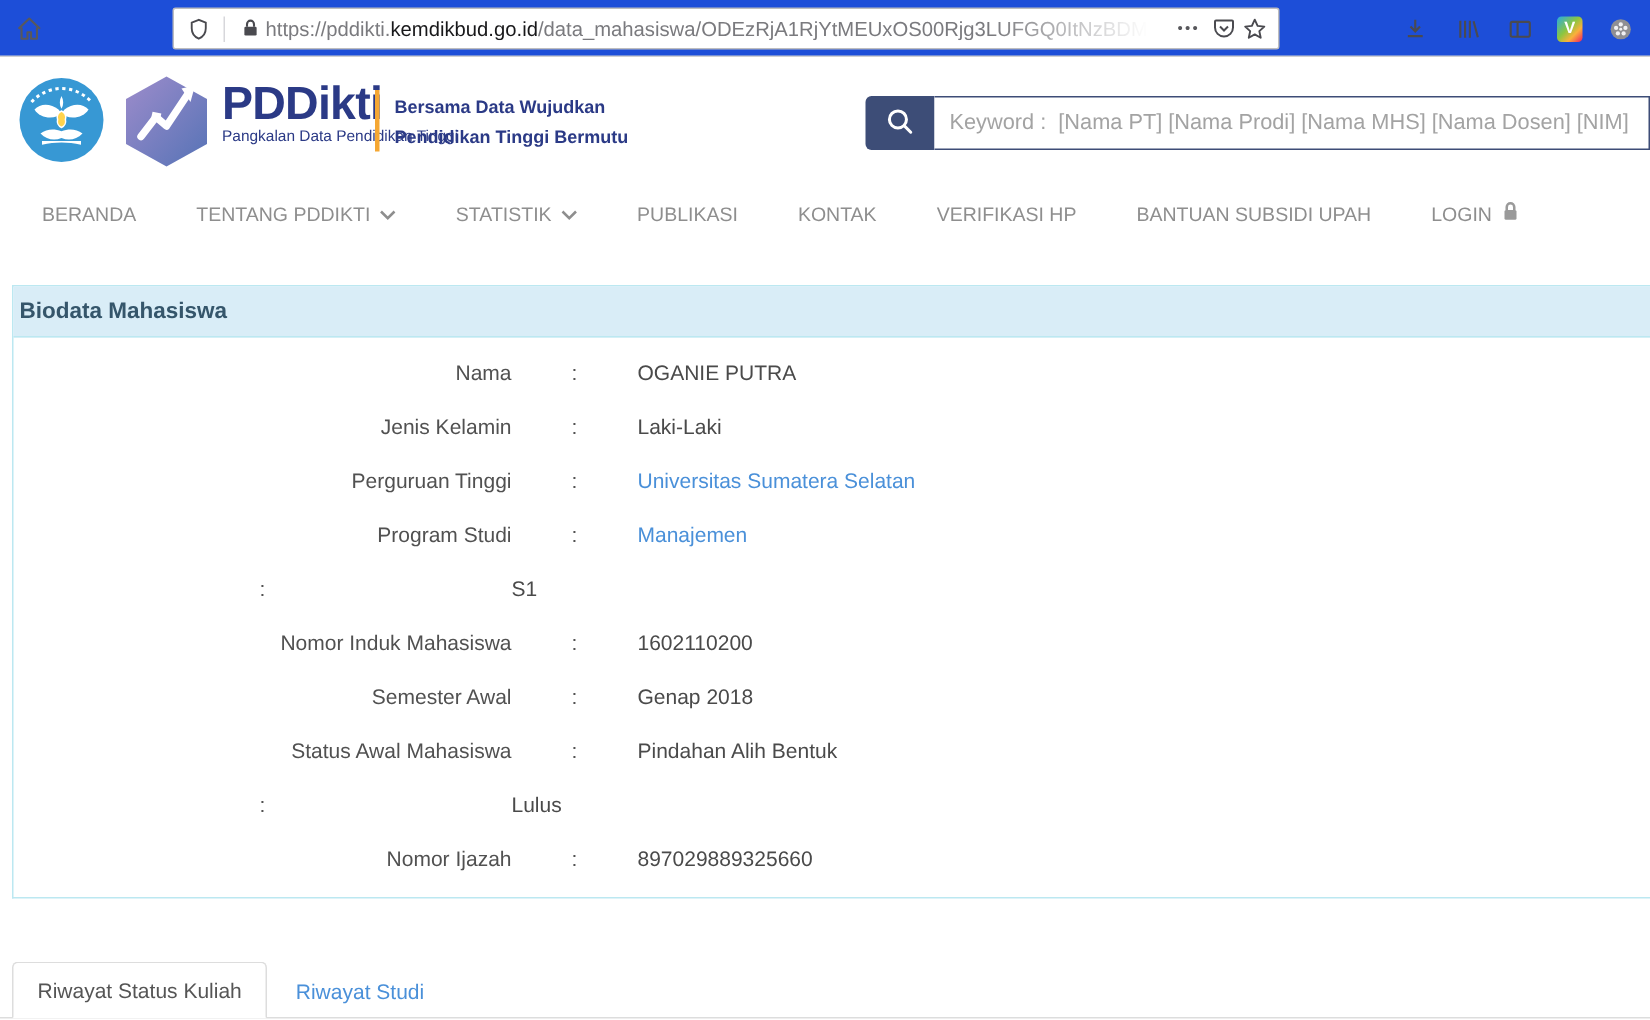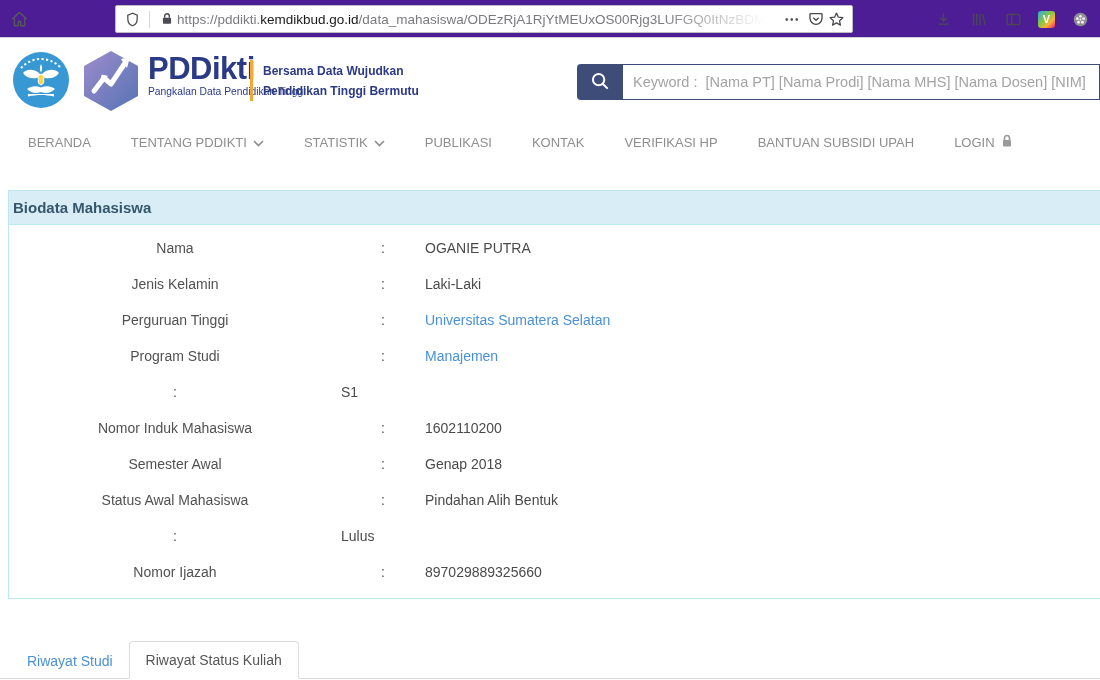--- a/index.html
+++ b/index.html
@@ -1,21 +1,21 @@
 <!DOCTYPE html>
 <html><head>
 <meta charset="utf-8">
 <style>
   * { margin:0; padding:0; box-sizing:border-box; }
   html,body { width:1100px; height:680px; overflow:hidden; background:#fff;
     font-family:"Liberation Sans", sans-serif; }
 
   
   .chrome { position:absolute; top:0; left:0; width:1100px; height:38px;
-    background:#4c1d95; border-bottom:1px solid #cfcfd1; }
+    background:#1d4ed8; border-bottom:1px solid #cfcfd1; }
   .home-btn { position:absolute; left:8px; top:8px; width:22px; height:22px;
     display:flex; align-items:center; justify-content:center; }
   .urlbar { position:absolute; left:115px; top:5px; width:738px; height:28px;
     background:#fff; border:1px solid #bdbdbf; border-radius:2px;
     display:flex; align-items:center; padding:0 6px; }
   .urlbar .sep { width:1px; height:17px; background:#d7d7db; margin:0 7px; }
   .url-text { flex:1; font-size:13.5px; white-space:nowrap; overflow:hidden;
     -webkit-mask-image:linear-gradient(90deg,#000 80%,transparent 97%);
     mask-image:linear-gradient(90deg,#000 80%,transparent 97%); }
   .url-text .grey { color:#7a7a7e; }
@@ -51,21 +51,21 @@
   .navitem { font-size:13px; color:#8e8e8e; text-decoration:none; white-space:nowrap;
     display:flex; align-items:center; gap:6px; cursor:pointer; }
 
   
   .panel { position:absolute; top:190px; left:8px; width:1092px;
     border:1px solid #bce8f1; border-right:none; background:#fff; }
   .panel-heading { background:#d9edf7; border-bottom:1px solid #bce8f1;
     padding:8px 4px; font-size:15px; font-weight:bold; color:#35566b; }
   .panel-body { padding:5px 0 8px 0; }
   .brow { display:grid; grid-template-columns:332px 84px auto; height:36px; align-items:center; }
-  .brow .lab { text-align:center; font-size:14px; color:#515151; }
+  .brow .lab { text-align:right; font-size:14px; color:#515151; }
   .brow .col { text-align:center; font-size:14px; color:#515151; }
   .brow .val { font-size:14px; color:#4a4a4a; }
   .brow .val a { color:#4a90d9; text-decoration:none; cursor:pointer; }
 
   
   .tabs { position:absolute; top:637px; left:0; width:1100px; height:42px;
     border-bottom:1px solid #ddd; padding-left:8px; display:flex; align-items:flex-end; }
   .tab { font-size:14px; padding:10px 16px; margin-bottom:-1px; cursor:pointer; white-space:nowrap; }
   .tab.active { color:#555; background:#fff; border:1px solid #ddd; border-bottom-color:#fff;
     border-radius:4px 4px 0 0; }
@@ -281,15 +281,15 @@
     </div>
     <div class="brow">
       <span class="lab">Nomor Ijazah</span>
         <span class="col">:</span>
         <span class="val">897029889325660</span>
     </div>
   </div>
 </div>
 
 <div class="tabs">
+  <div class="tab active">Riwayat Status Kuliah</div>
   <div class="tab inactive">Riwayat Studi</div>
-  <div class="tab active">Riwayat Status Kuliah</div>
 </div>
 
 </body></html>

